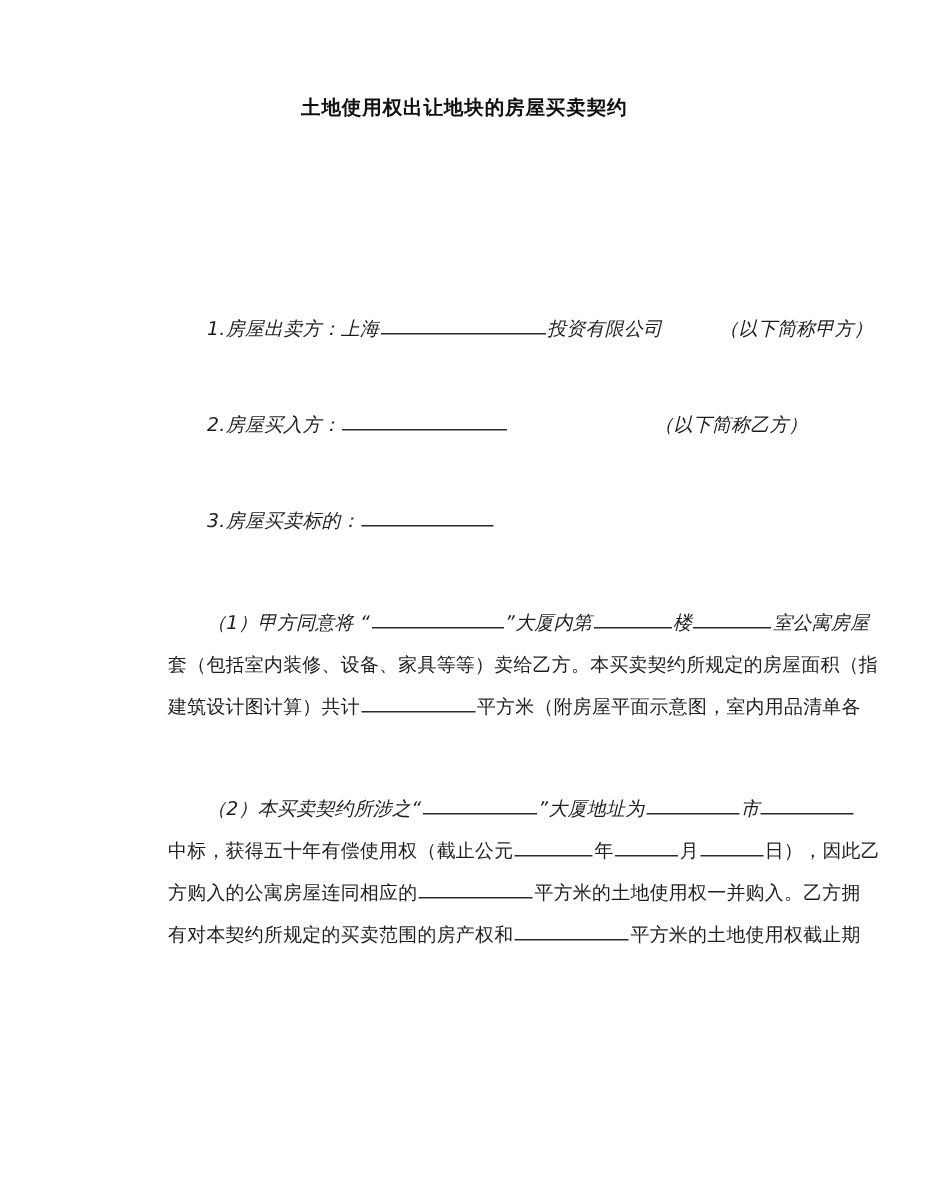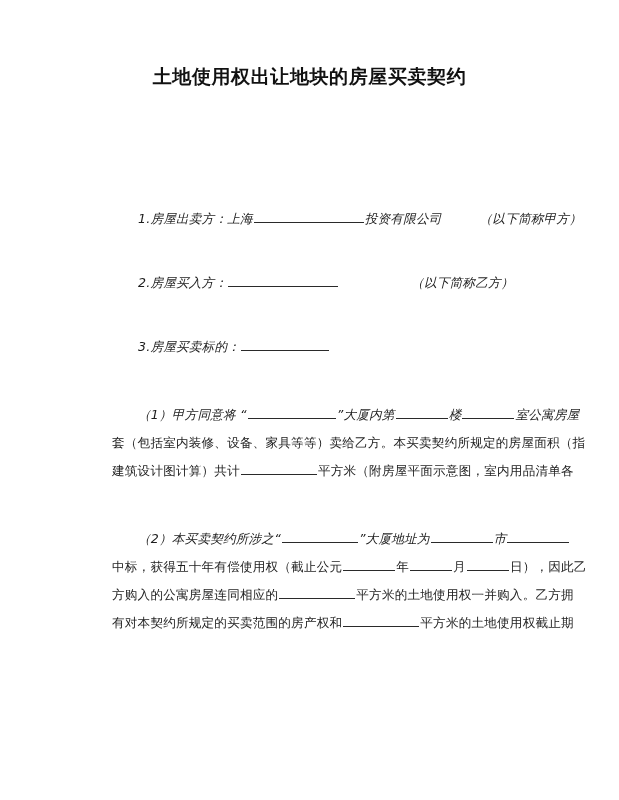--- a/index.html
+++ b/index.html
@@ -23,21 +23,21 @@
     background: #ffffff;
     box-sizing: border-box;
   }
 
   .doc-title {
     position: absolute;
     top: 64px;
     left: 0;
     width: 619px;
     text-align: center;
-    font-size: 19px;
+    font-size: 13px;
     font-weight: 700;
     letter-spacing: 0.6px;
     color: #111111;
     line-height: 1.35;
   }
 
   .body-block {
     position: absolute;
     top: 205px;
     left: 112px;
@@ -71,21 +71,21 @@
   .w-l   { width: 76px; }
   .w-xl  { width: 88px; }
   .w-xxl { width: 110px; }
 
   .tail-right {
     display: inline-block;
     margin-left: 38px;
   }
   .tail-right-wide {
     display: inline-block;
-    margin-left: 72px;
+    margin-left: 97px;
   }
 </style>
 </head>
 <body>
 
 <div class="page">
 
   <div class="doc-title">土地使用权出让地块的房屋买卖契约</div>
 
   <div class="body-block">

